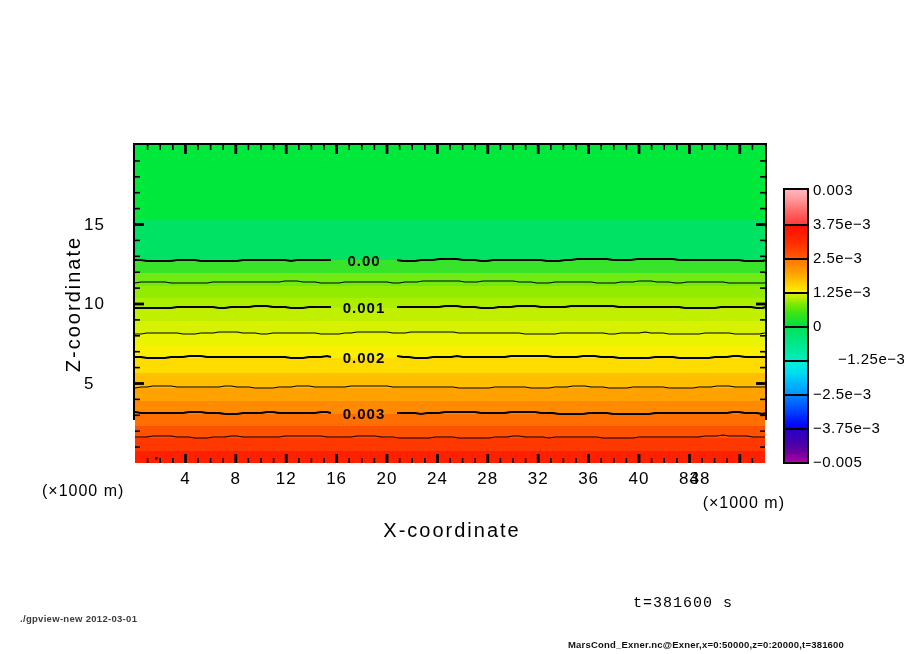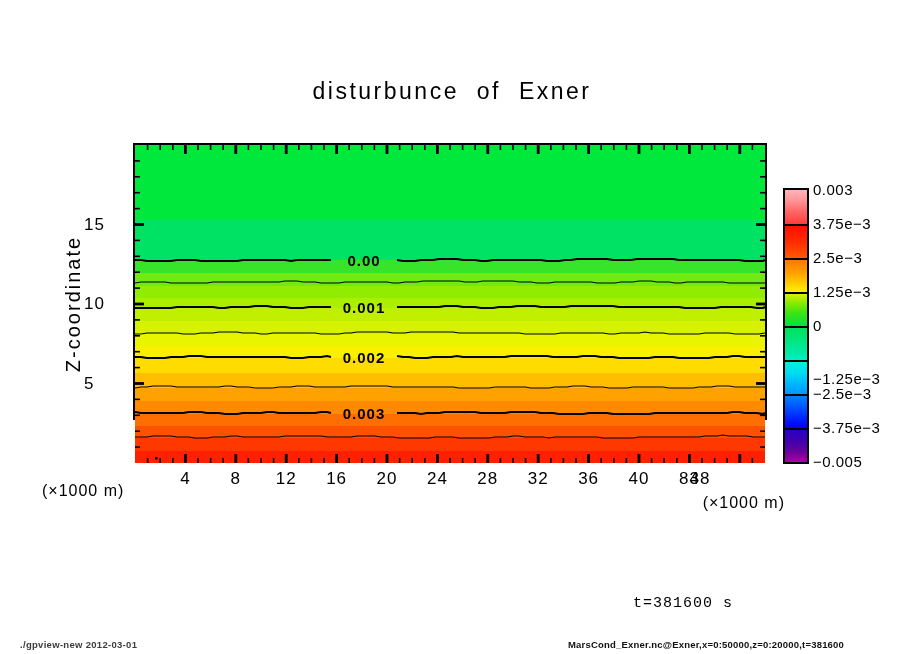--- a/index.html
+++ b/index.html
@@ -34,29 +34,28 @@
     left:783px;top:188px;width:26px;height:276px;
     border:2px solid #000;box-sizing:border-box;
   }
   .cb-seg{width:100%;box-sizing:border-box;}
   .cb-seg + .cb-seg{border-top:2px solid #000;}
   .cb-label{
     left:813px;font-size:15px;letter-spacing:0.5px;white-space:nowrap;
   }
   #contour-interval{left:457px;top:565px;transform:translateX(-50%);font-size:17px;letter-spacing:1.5px;word-spacing:4px;white-space:nowrap;}
   #time-label{left:633px;top:595px;font-size:15px;letter-spacing:1px;white-space:nowrap;font-family:Liberation Mono, monospace;}
-  #footer-left{left:20px;top:639px;font-size:9.5px;font-weight:bold;color:#3c3c3c;letter-spacing:0.3px;white-space:nowrap;}
+  #footer-left{left:20px;top:613px;font-size:9.5px;font-weight:bold;color:#3c3c3c;letter-spacing:0.3px;white-space:nowrap;}
   #footer-right{left:568px;top:639px;font-size:9.5px;font-weight:bold;color:#111;letter-spacing:0.2px;white-space:nowrap;}
 </style>
 </head>
 <body>
 
 <div id="figure">
 
-  <div class="abs" id="plot-title">disturbunce of Exner</div>
 
   <div class="abs" id="plot-frame">
     <svg id="plot-svg" width="630" height="318" viewBox="0 0 630 318">
         <rect x="0" y="0" width="630" height="75" fill="#00E83C" shape-rendering="crispEdges"></rect>
         <rect x="0" y="75" width="630" height="40" fill="#00E264" shape-rendering="crispEdges"></rect>
         <rect x="0" y="115" width="630" height="13" fill="#38E42A" shape-rendering="crispEdges"></rect>
         <rect x="0" y="128" width="630" height="13" fill="#70EA12" shape-rendering="crispEdges"></rect>
         <rect x="0" y="141" width="630" height="12" fill="#92EC02" shape-rendering="crispEdges"></rect>
         <rect x="0" y="153" width="630" height="10" fill="#AAEE00" shape-rendering="crispEdges"></rect>
         <rect x="0" y="163" width="630" height="13" fill="#C0F000" shape-rendering="crispEdges"></rect>
@@ -242,39 +241,40 @@
       <div class="abs xtick-label" style="left: 680px;">48</div>
     </div>
   <div id="ztick-labels">
       <div class="abs ztick-label" style="top: 373.5px;">5</div>
       <div class="abs ztick-label" style="top: 294px;">10</div>
       <div class="abs ztick-label" style="top: 214.5px;">15</div>
     </div>
 
   <div class="abs" id="x-axis-unit-left">(×1000 m)</div>
   <div class="abs" id="x-axis-unit-right">(×1000 m)</div>
+  <div class="abs" id="x-axis-label">X-coordinate</div>
   <div class="abs" id="z-axis-label">Z-coordinate</div>
 
   <div class="abs" id="colorbar">
       <div class="cb-seg" style="height: 34px; background: linear-gradient(rgb(255, 180, 190), rgb(255, 150, 150) 30%, rgb(255, 100, 100) 65%, rgb(255, 60, 60));"></div>
       <div class="cb-seg" style="height: 34px; background: linear-gradient(rgb(255, 15, 0), rgb(255, 40, 0) 45%, rgb(255, 70, 0) 80%, rgb(255, 90, 0));"></div>
       <div class="cb-seg" style="height: 34px; background: linear-gradient(rgb(255, 120, 0), rgb(255, 160, 0) 40%, rgb(255, 200, 0) 70%, rgb(255, 240, 0));"></div>
       <div class="cb-seg" style="height: 34px; background: linear-gradient(rgb(220, 240, 0), rgb(130, 234, 0) 30%, rgb(60, 228, 20) 60%, rgb(0, 225, 70));"></div>
       <div class="cb-seg" style="height: 34px; background: linear-gradient(rgb(0, 227, 90), rgb(0, 231, 134) 45%, rgb(0, 235, 170) 80%, rgb(0, 239, 195));"></div>
       <div class="cb-seg" style="height: 34px; background: linear-gradient(rgb(0, 240, 220), rgb(0, 220, 240) 35%, rgb(0, 180, 255) 70%, rgb(0, 150, 255));"></div>
       <div class="cb-seg" style="height: 34px; background: linear-gradient(rgb(0, 130, 255), rgb(0, 70, 255) 45%, rgb(0, 20, 255) 80%, rgb(10, 0, 240));"></div>
       <div class="cb-seg" style="height: 34px; background: linear-gradient(rgb(40, 0, 200), rgb(70, 0, 170) 40%, rgb(110, 0, 155) 70%, rgb(160, 0, 165) 95%, rgb(190, 0, 180));"></div>
     </div>
   <div id="colorbar-labels">
       <div class="abs cb-label" style="top: 181px;">0.003</div>
       <div class="abs cb-label" style="top: 215px;">3.75e−3</div>
       <div class="abs cb-label" style="top: 249px;">2.5e−3</div>
       <div class="abs cb-label" style="top: 283px;">1.25e−3</div>
       <div class="abs cb-label" style="top: 317px;">0</div>
-      <div class="abs cb-label" style="top: 370px;">−1.25e−3</div>
+      <div class="abs cb-label" style="top: 350px; margin-left: 25px;">−1.25e−3</div>
       <div class="abs cb-label" style="top: 385px;">−2.5e−3</div>
       <div class="abs cb-label" style="top: 419px;">−3.75e−3</div>
       <div class="abs cb-label" style="top: 453px;">−0.005</div>
     </div>
 
   <div class="abs" id="time-label">t=381600 s</div>
 
   <div class="abs" id="footer-left">./gpview-new  2012-03-01</div>
   <div class="abs" id="footer-right">MarsCond_Exner.nc@Exner,x=0:50000,z=0:20000,t=381600</div>
 

